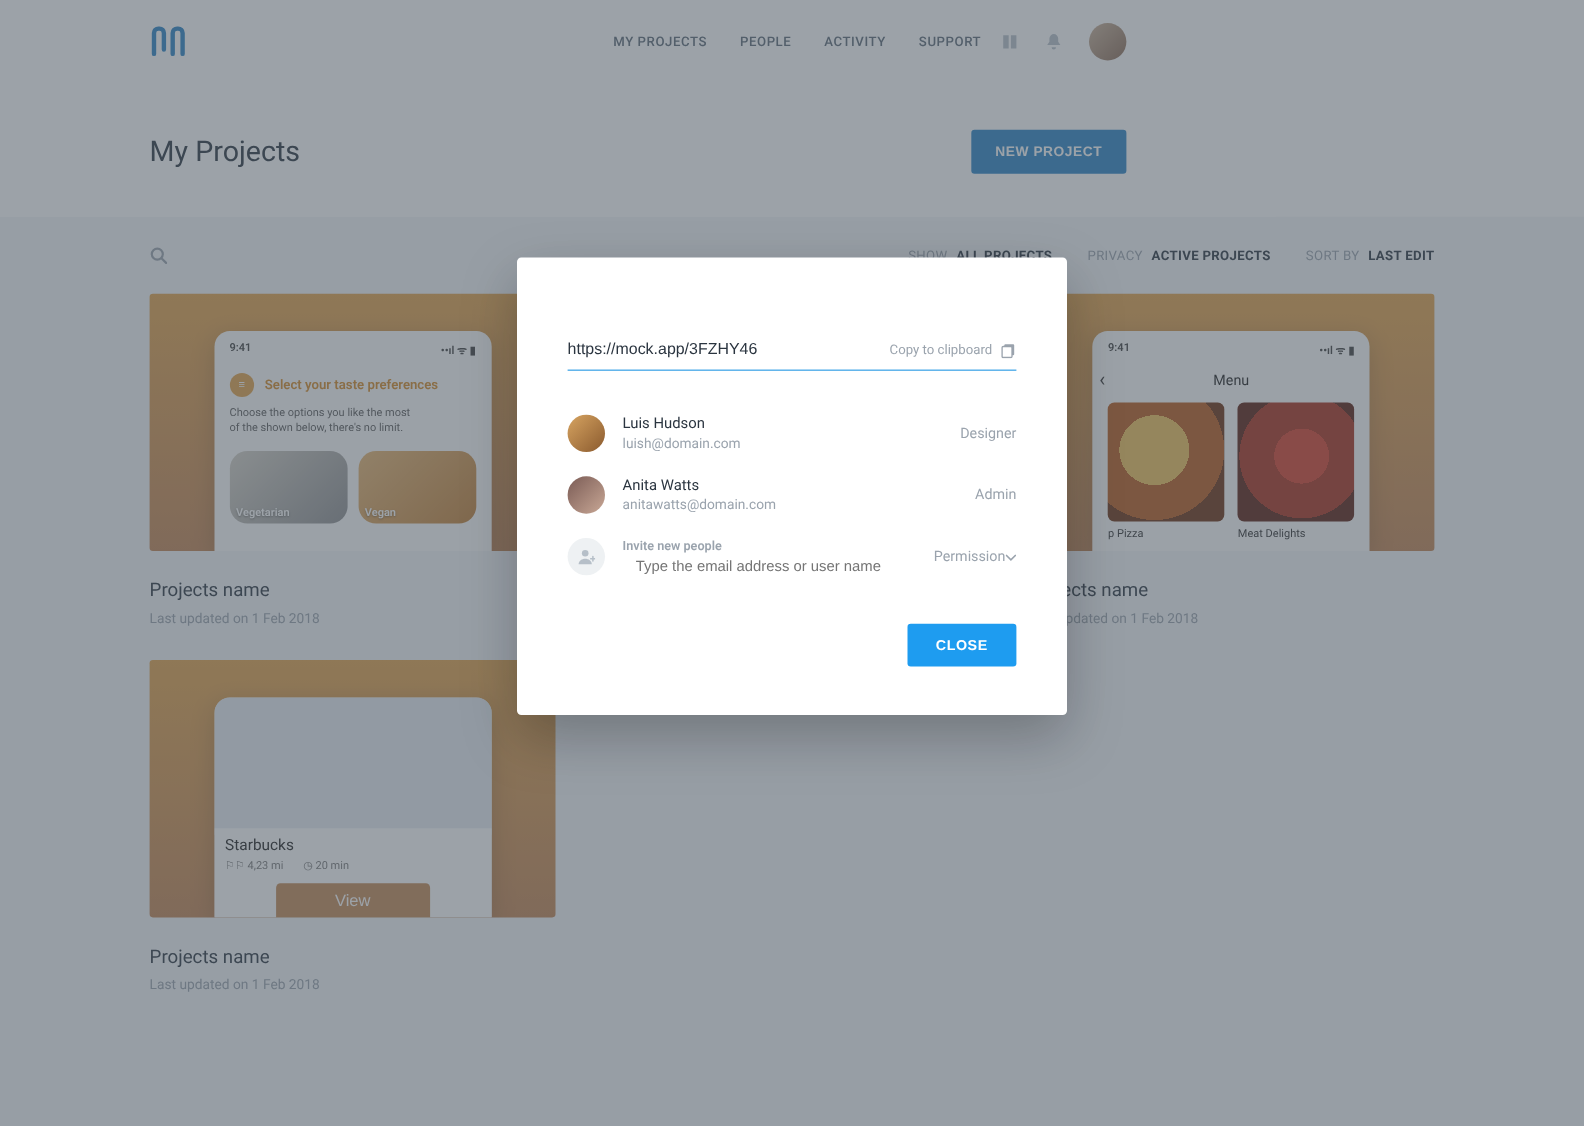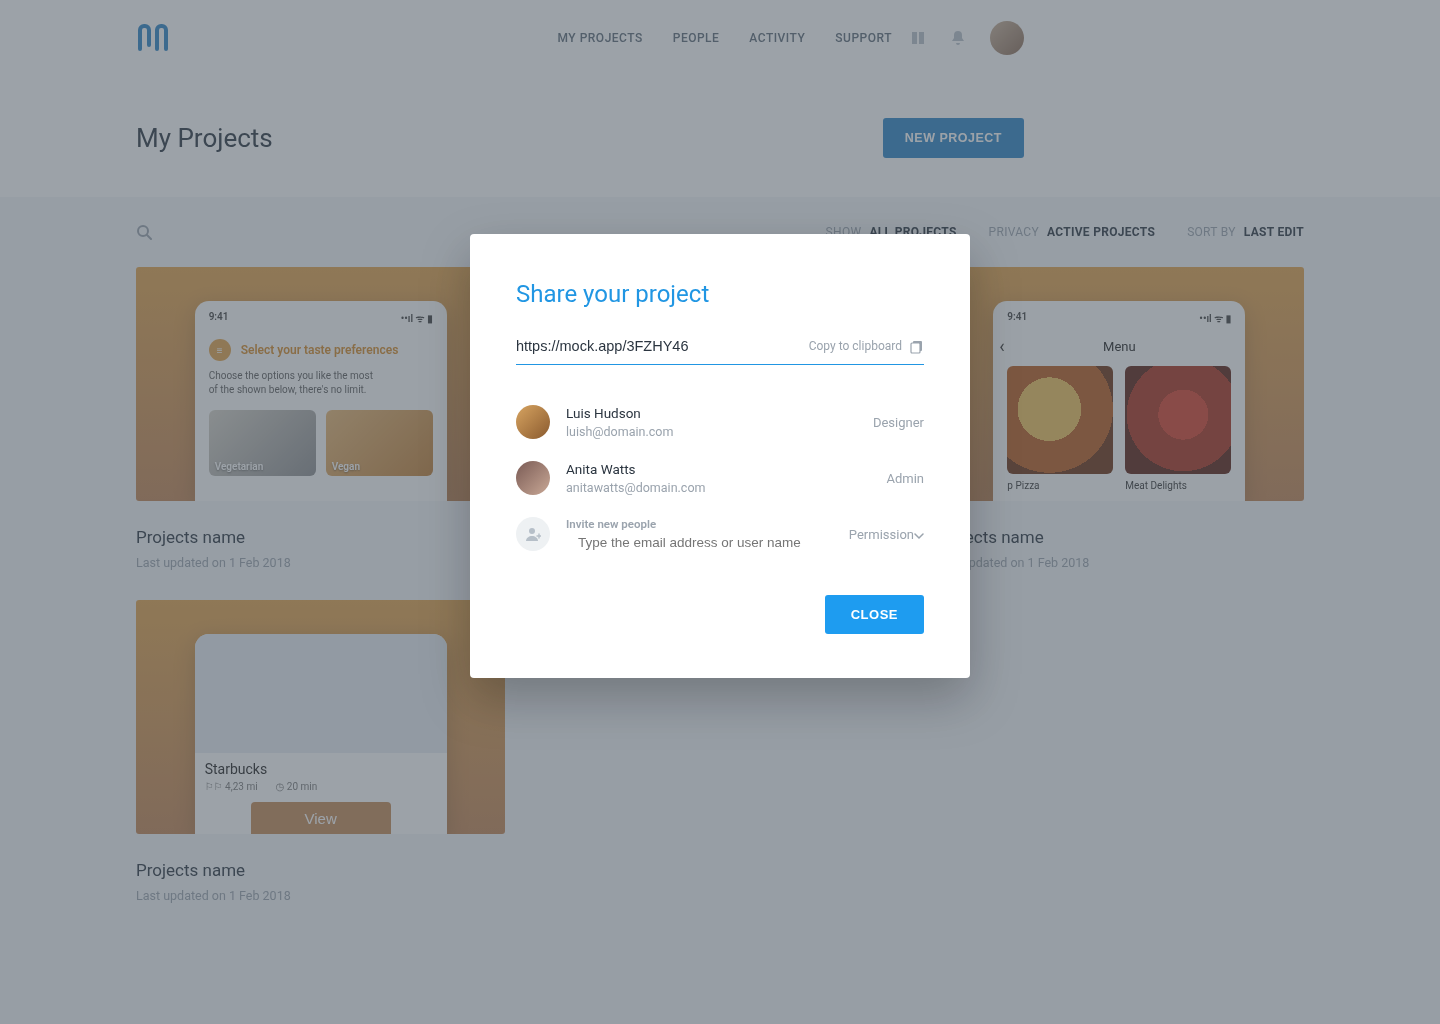--- a/index.html
+++ b/index.html
@@ -56,21 +56,21 @@
     width:252px; height:200px; background:#fdfdfd; border-radius:14px 14px 0 0;
     box-shadow:0 6px 22px rgba(0,0,0,.18); padding:10px 14px 0 14px;
     font-size:10px; color:#404040; position:relative; overflow:hidden;
   }
   .mp-status { display:flex; justify-content:space-between; font-size:10px; font-weight:600; }
   .mp-title-row { display:flex; align-items:center; gap:10px; margin-top:14px; }
   .mp-bullet { width:22px; height:22px; border-radius:50%; background:#e2a24a; display:flex; align-items:center;justify-content:center; color:#fff; font-weight:700;}
   .mp-title { color:#d68b28; font-weight:600; font-size:12px; line-height:1.25; }
   .mp-desc { font-size:10px; color:#5c5c5c; margin-top:8px; max-width:170px; line-height:1.35;}
   .mp-row { display:flex; gap:10px; margin-top:14px; }
-  .mp-tile { flex:1; height:66px; border-radius:6px; background:#c9c3bb; position:relative; overflow:hidden;}
+  .mp-tile { flex:1; height:66px; border-radius:16px; background:#c9c3bb; position:relative; overflow:hidden;}
   .mp-tile.t1{background:linear-gradient(135deg,#d6d2c8,#8c8d8f);}
   .mp-tile.t2{background:linear-gradient(135deg,#e7b673,#c07f36);}
   .mp-tile-label { position:absolute; bottom:4px; left:6px; color:#fff; font-size:10px; font-weight:600; text-shadow:0 1px 2px rgba(0,0,0,.4);}
   .mp-menu-title{ text-align:center; font-size:13px; color:#222; margin-top:14px;}
   .mp-back{position:absolute; top:34px; left:6px; font-size:18px; color:#333;}
   .mp-pizza-row{ display:flex; gap:12px; margin-top:12px;}
   .mp-pizza{flex:1;}
   .mp-pizza-img{ width:100%; height:108px; border-radius:6px; background:radial-gradient(circle at 40% 40%, #f0c15a 0 35%, #b85a1b 35% 70%, #6b2f10 70% 100%);}
   .mp-pizza-img.p2{ background:radial-gradient(circle at 55% 45%, #d43f2a 0 30%, #a82f1c 30% 68%, #5a1d10 68% 100%);}
   .mp-pizza-cap{ font-size:10px; color:#333; margin-top:6px; text-align:left;}
@@ -259,21 +259,20 @@
         </div>
       </div>
       <div class="card-name">Projects name</div>
       <div class="card-meta">Last updated on 1 Feb 2018</div>
     </div>
   </div>
 </div>
 
 <div class="overlay">
   <div class="modal">
-    <div class="modal-title">Share your project</div>
 
     <div class="share-field">
       <input class="share-link" value="https://mock.app/3FZHY46" style="">
       <div class="copy-wrap">
         <span class="copy-label">Copy to clipboard</span>
         <span class="copy-icon">
           <svg viewBox="0 0 14 14" width="14" height="14">
               <rect x="3" y="1" width="9" height="10" rx="1" fill="currentColor"></rect>
               <rect x="1" y="3" width="9" height="10" rx="1" fill="#fff" stroke="currentColor" stroke-width="1.2"></rect>
             </svg>

